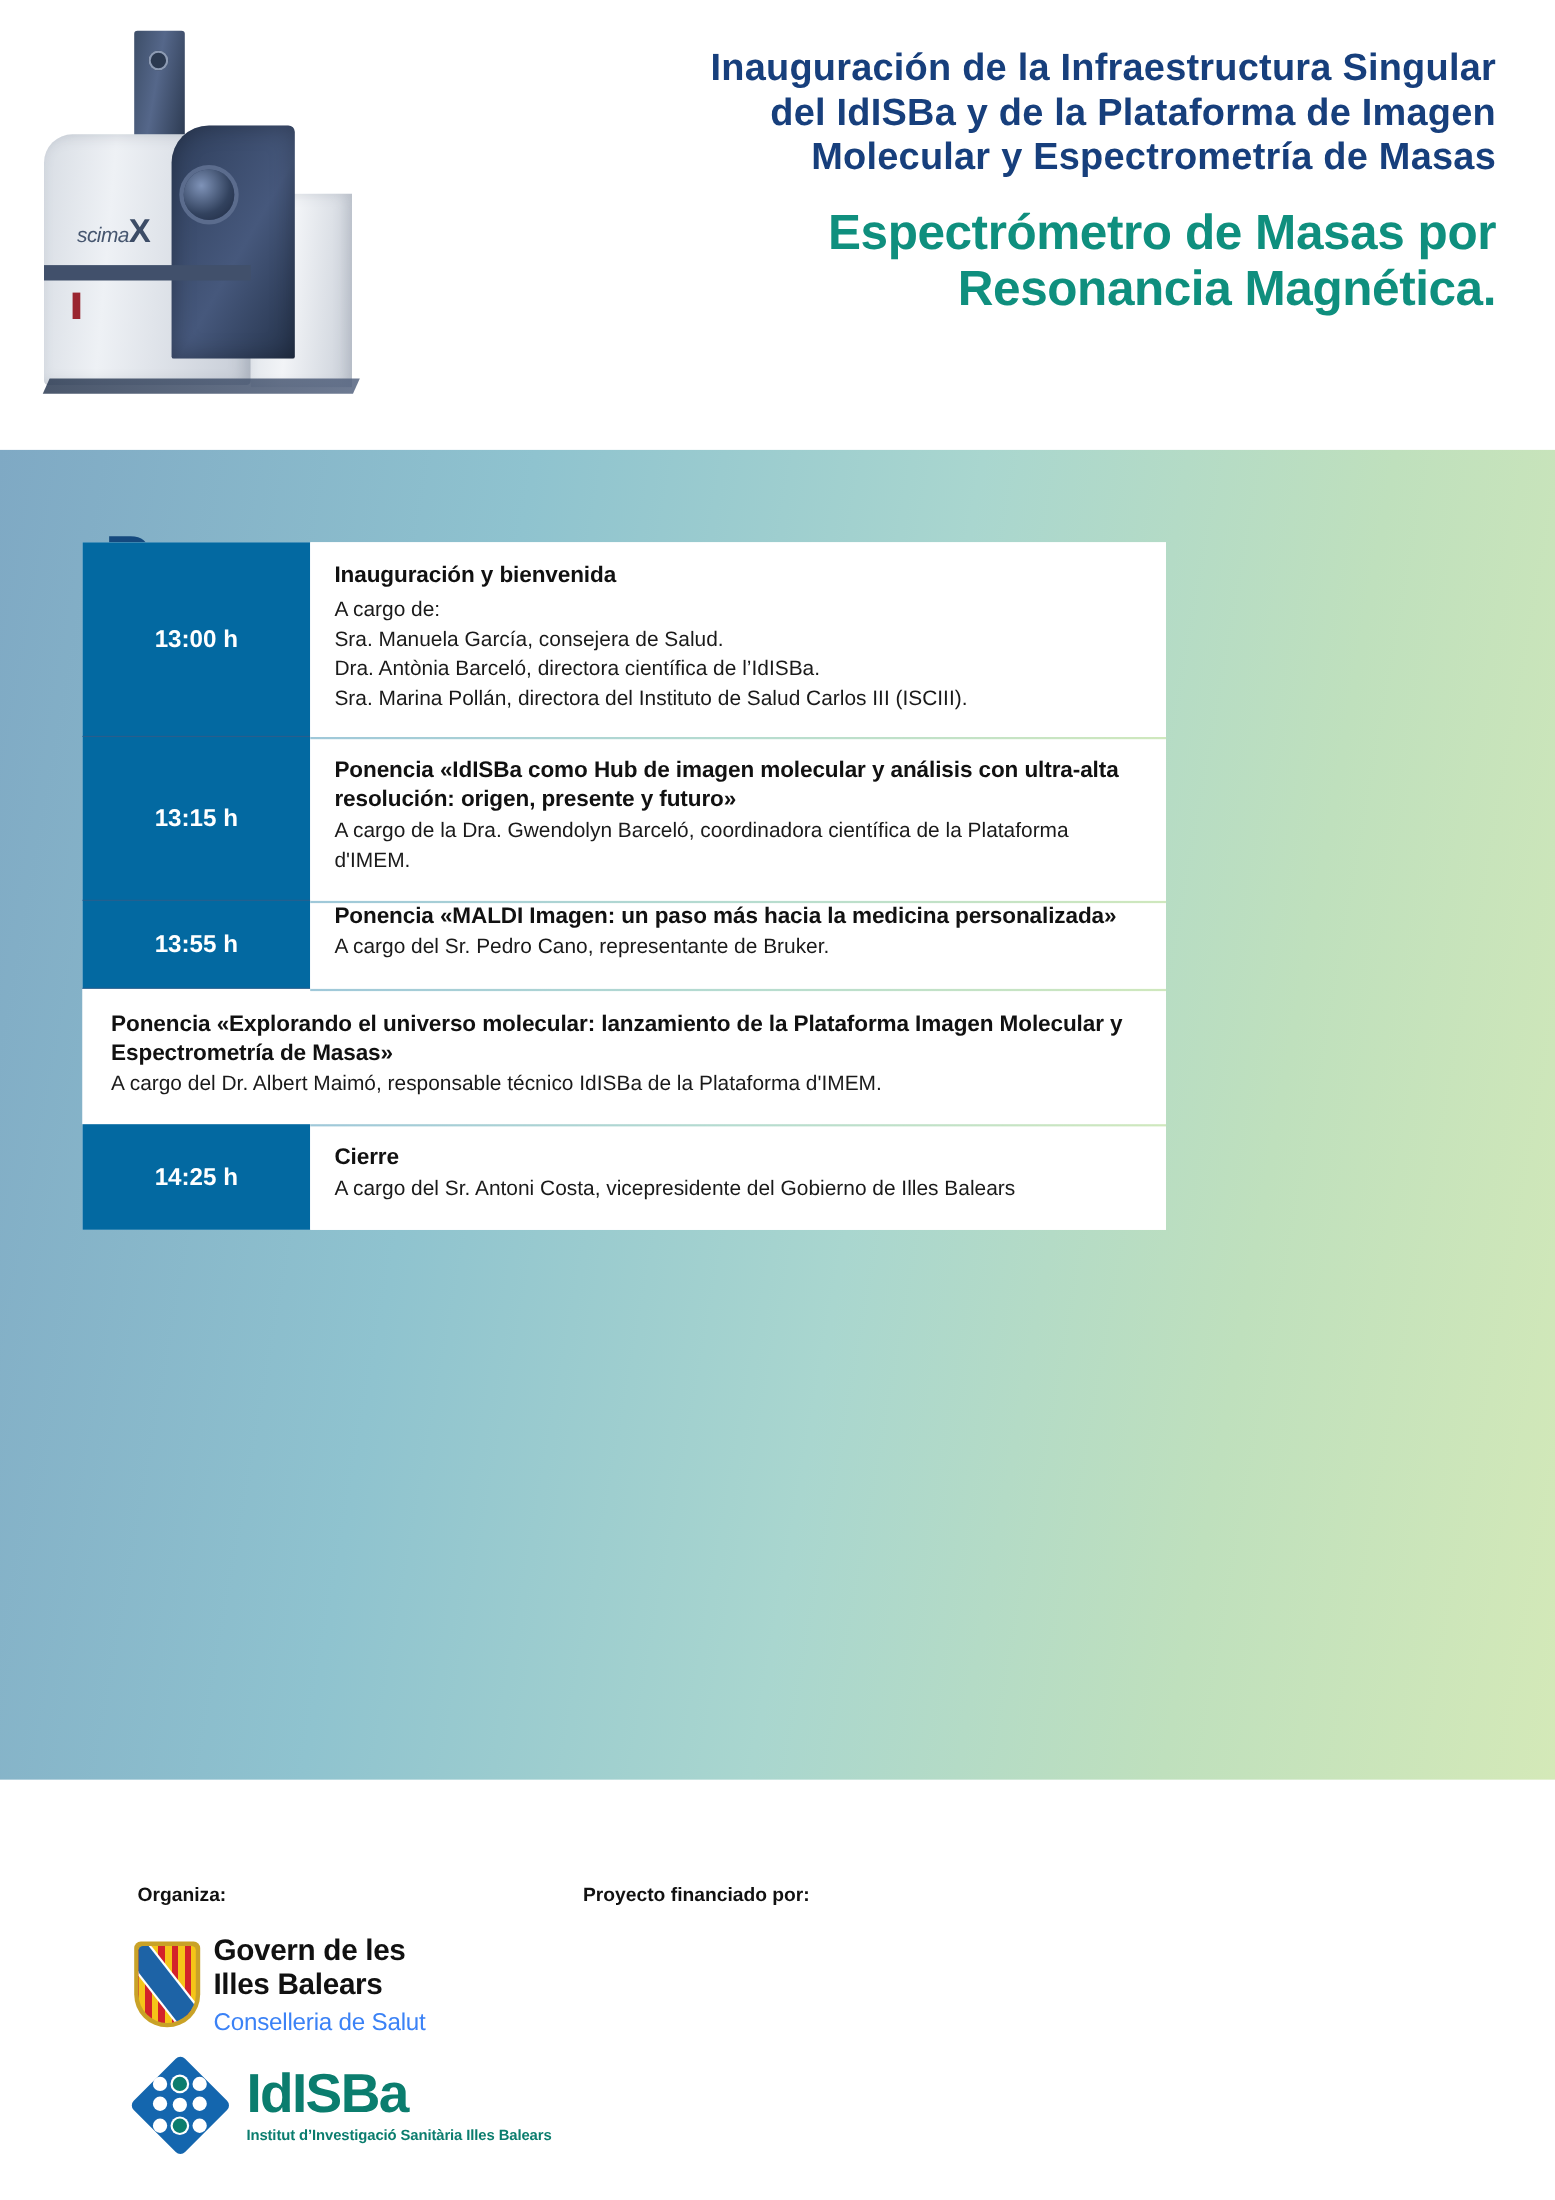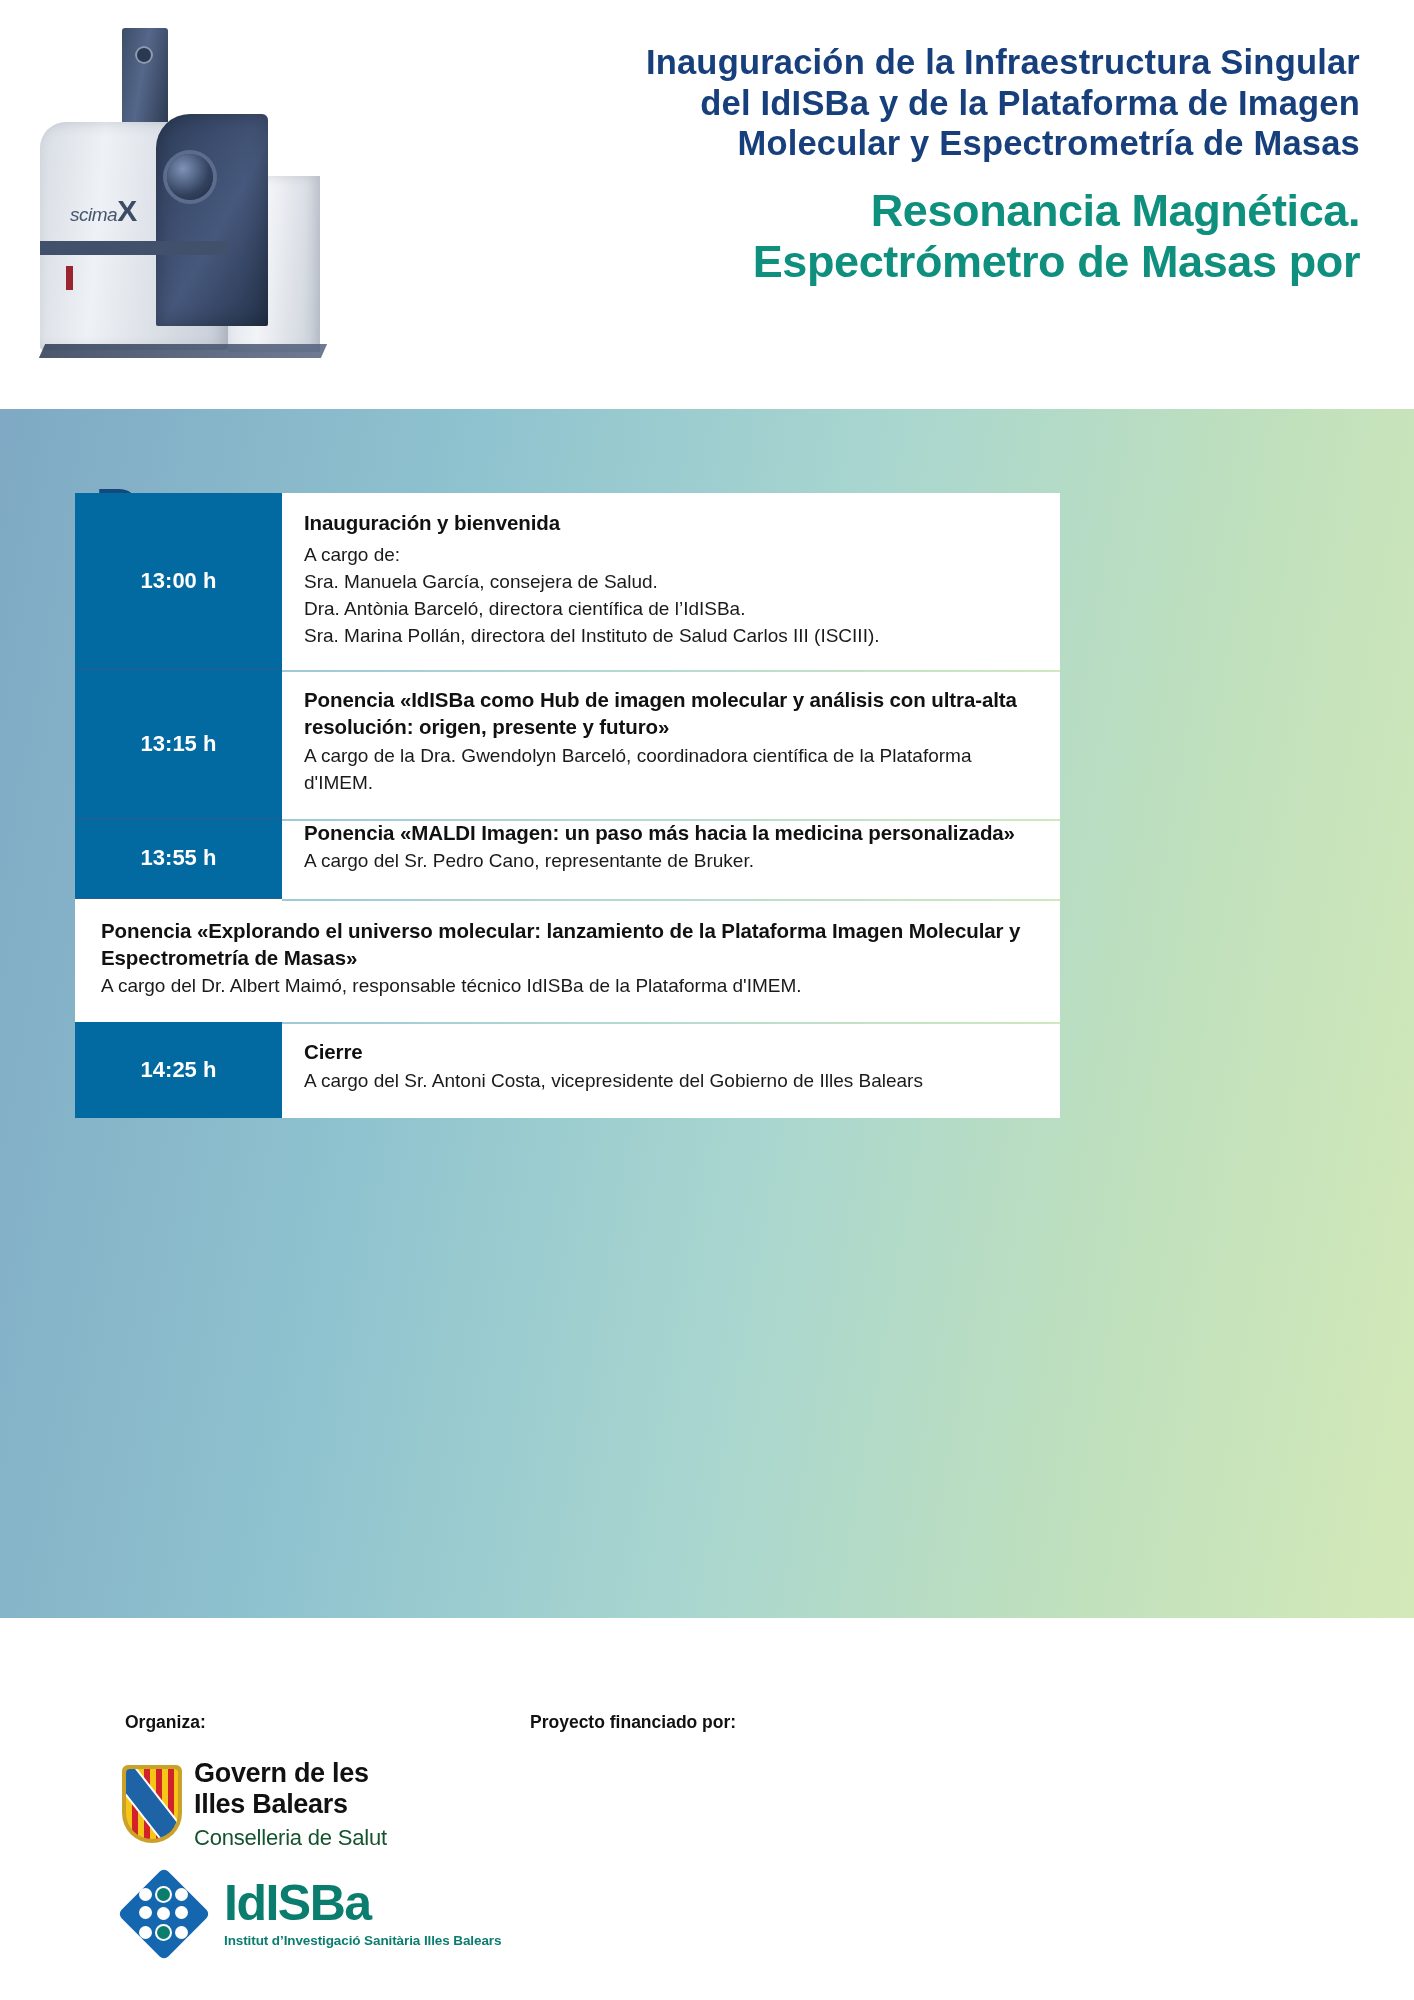--- a/index.html
+++ b/index.html
@@ -158,21 +158,21 @@
     position:absolute; inset:4px; border-radius:4px 4px 26px 26px;
     background: repeating-linear-gradient(90deg,#f5c518 0 6px,#d3232a 6px 12px);
     overflow:hidden;
   }
   .shield-band{
     position:absolute; left:-22px; top:-4px; width:22px; height:130px;
     background:#1d63a6; transform:rotate(-38deg); transform-origin: top left;
     box-shadow: 0 0 0 2px #ffffff;
   }
   .govern-text .g1 { font-size:27px; font-weight:700; color:#111; line-height:1.16; letter-spacing:-.3px;}
-  .govern-text .g2 { font-size:22px; font-weight:400; color:#14532d; margin-top:4px; letter-spacing:-.2px;}
+  .govern-text .g2 { font-size:22px; font-weight:400; color:#3b82f6; margin-top:4px; letter-spacing:-.2px;}
 
   
   .idisba { position:absolute; left:118px; top:250px; display:flex; align-items:center; gap:14px; }
   .idisba-mark { width:92px; height:92px; position:relative; }
   .diamond {
     position:absolute; left:13px; top:13px; width:66px; height:66px;
     background:#1466ae; transform:rotate(45deg); border-radius:6px;
   }
   .dot { position:absolute; width:13px; height:13px; border-radius:50%; background:#fff; }
   .dot.green { background:#0b7d6e; box-shadow:0 0 0 2px #fff; }
@@ -203,22 +203,22 @@
       <div class="mach-base"></div>
     </div>
 
     <div class="header-text">
       <div class="title-blue">
         <div>Inauguración de la Infraestructura Singular</div>
         <div>del IdISBa y de la Plataforma de Imagen</div>
         <div>Molecular y Espectrometría de Masas</div>
       </div>
       <div class="title-green">
+        <div>Espectrómetro de Masas por</div>
         <div>Resonancia Magnética.</div>
-        <div>Espectrómetro de Masas por</div>
       </div>
     </div>
   </div>
 
   <div class="mid">
     <div class="programa">Programa</div>
 
     <div class="table">
 
       <div class="row r1">

